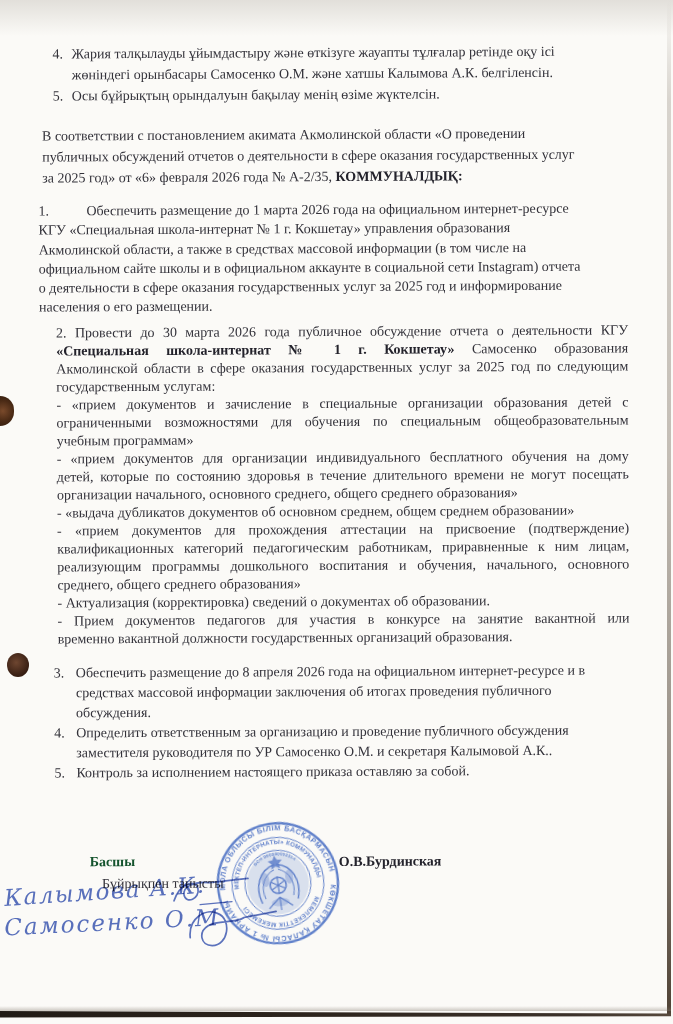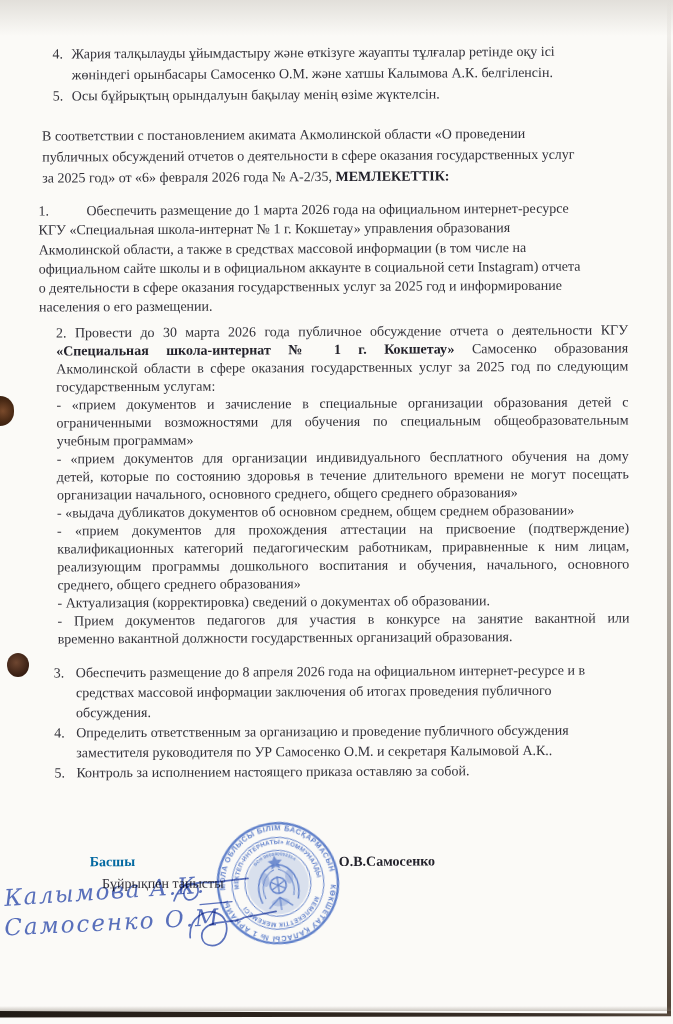--- a/index.html
+++ b/index.html
@@ -22,21 +22,21 @@
   .li{position:relative;padding-left:17px;}
   .li .num{position:absolute;left:-2px;top:0;}
   .intro{position:absolute;left:44px;top:124px;width:590px;line-height:21px;}
   .p1{position:absolute;left:40px;top:200px;width:600px;line-height:19.3px;}
   .p1num{display:inline-block;width:48px;}
   .p2block{position:absolute;left:57px;top:323px;width:572px;line-height:18px;}
   .bottom-list{position:absolute;left:53px;top:662px;width:575px;line-height:20px;}
   .bli{position:relative;padding-left:22px;margin-bottom:0;}
   .bli .num{position:absolute;left:0;top:0;}
   
-  .role{position:absolute;left:88px;top:851px;font-weight:bold;color:#0369a1;text-align:center;}
+  .role{position:absolute;left:88px;top:851px;font-weight:bold;color:#14532d;text-align:center;}
   .director{position:absolute;left:337px;top:852px;font-weight:bold;color:#23222b;}
   .ack{position:absolute;left:100px;top:873px;}
   .hand{position:absolute;color:#4a63b5;font-family:"DejaVu Serif",serif;font-style:italic;
     opacity:.92;mix-blend-mode:multiply;}
   .sig1{left:2px;top:881px;font-size:23px;letter-spacing:1.5px;transform:rotate(-3.5deg);}
   .sig2{left:2px;top:912px;font-size:23px;letter-spacing:2px;transform:rotate(-2.5deg);}
   .flour{position:absolute;mix-blend-mode:multiply;opacity:.9;}
   .fl1{left:168px;top:874px;}
   .fl2{left:182px;top:903px;}
   
@@ -74,21 +74,21 @@
       </div>
       <div class="li">
         <span class="num">5.</span>
         <div class="line">Осы бұйрықтың орындалуын бақылау менің өзіме жүктелсін.</div>
       </div>
     </div>
 
     <div class="intro">
       <div class="line">В соответствии с постановлением акимата Акмолинской области «О проведении</div>
       <div class="line">публичных обсуждений отчетов о деятельности в сфере оказания государственных услуг</div>
-      <div class="line"><span>за 2025 год» от «6» февраля 2026 года № А-2/35, </span><b>МЕМЛЕКЕТТІК:</b></div>
+      <div class="line"><span>за 2025 год» от «6» февраля 2026 года № А-2/35, </span><b>КОММУНАЛДЫҚ:</b></div>
     </div>
 
     <div class="p1">
       <div class="line"><span class="p1num">1.</span><span>Обеспечить размещение до 1 марта 2026 года на официальном интернет-ресурсе</span></div>
       <div class="line">КГУ «Специальная школа-интернат № 1 г. Кокшетау» управления образования</div>
       <div class="line">Акмолинской области, а также в средствах массовой информации (в том числе на</div>
       <div class="line">официальном сайте школы и в официальном аккаунте в социальной сети Instagram) отчета</div>
       <div class="line">о деятельности в сфере оказания государственных услуг за 2025 год и информирование</div>
       <div class="line">населения о его размещении.</div>
     </div>
@@ -139,21 +139,21 @@
         <div class="line">Определить ответственным за организацию и проведение публичного обсуждения</div>
         <div class="line">заместителя руководителя по УР Самосенко О.М. и секретаря Калымовой А.К..</div>
       </div>
       <div class="bli">
         <span class="num">5.</span>
         <div class="line">Контроль за исполнением настоящего приказа оставляю за собой.</div>
       </div>
     </div>
 
     <div class="role">Басшы</div>
-    <div class="director">О.В.Самосенко</div>
+    <div class="director">О.В.Бурдинская</div>
     <div class="ack">Бұйрықпен танысты</div>
 
     <div class="hand sig1">Калымова А.К.</div>
     <div class="hand sig2">Самосенко О.М</div>
 
     <svg class="flour fl1" width="90" height="40" viewBox="0 0 90 40">
       <path d="M4,26 C10,8 26,4 28,14 C30,24 16,30 14,20 C13,12 24,6 40,8 L78,4" fill="none" stroke="#4a63b5" stroke-width="1.7" stroke-linecap="round"></path>
       <path d="M30,30 L62,27" fill="none" stroke="#4a63b5" stroke-width="1.2" stroke-linecap="round"></path>
     </svg>
     <svg class="flour fl2" width="100" height="52" viewBox="0 0 100 52">

